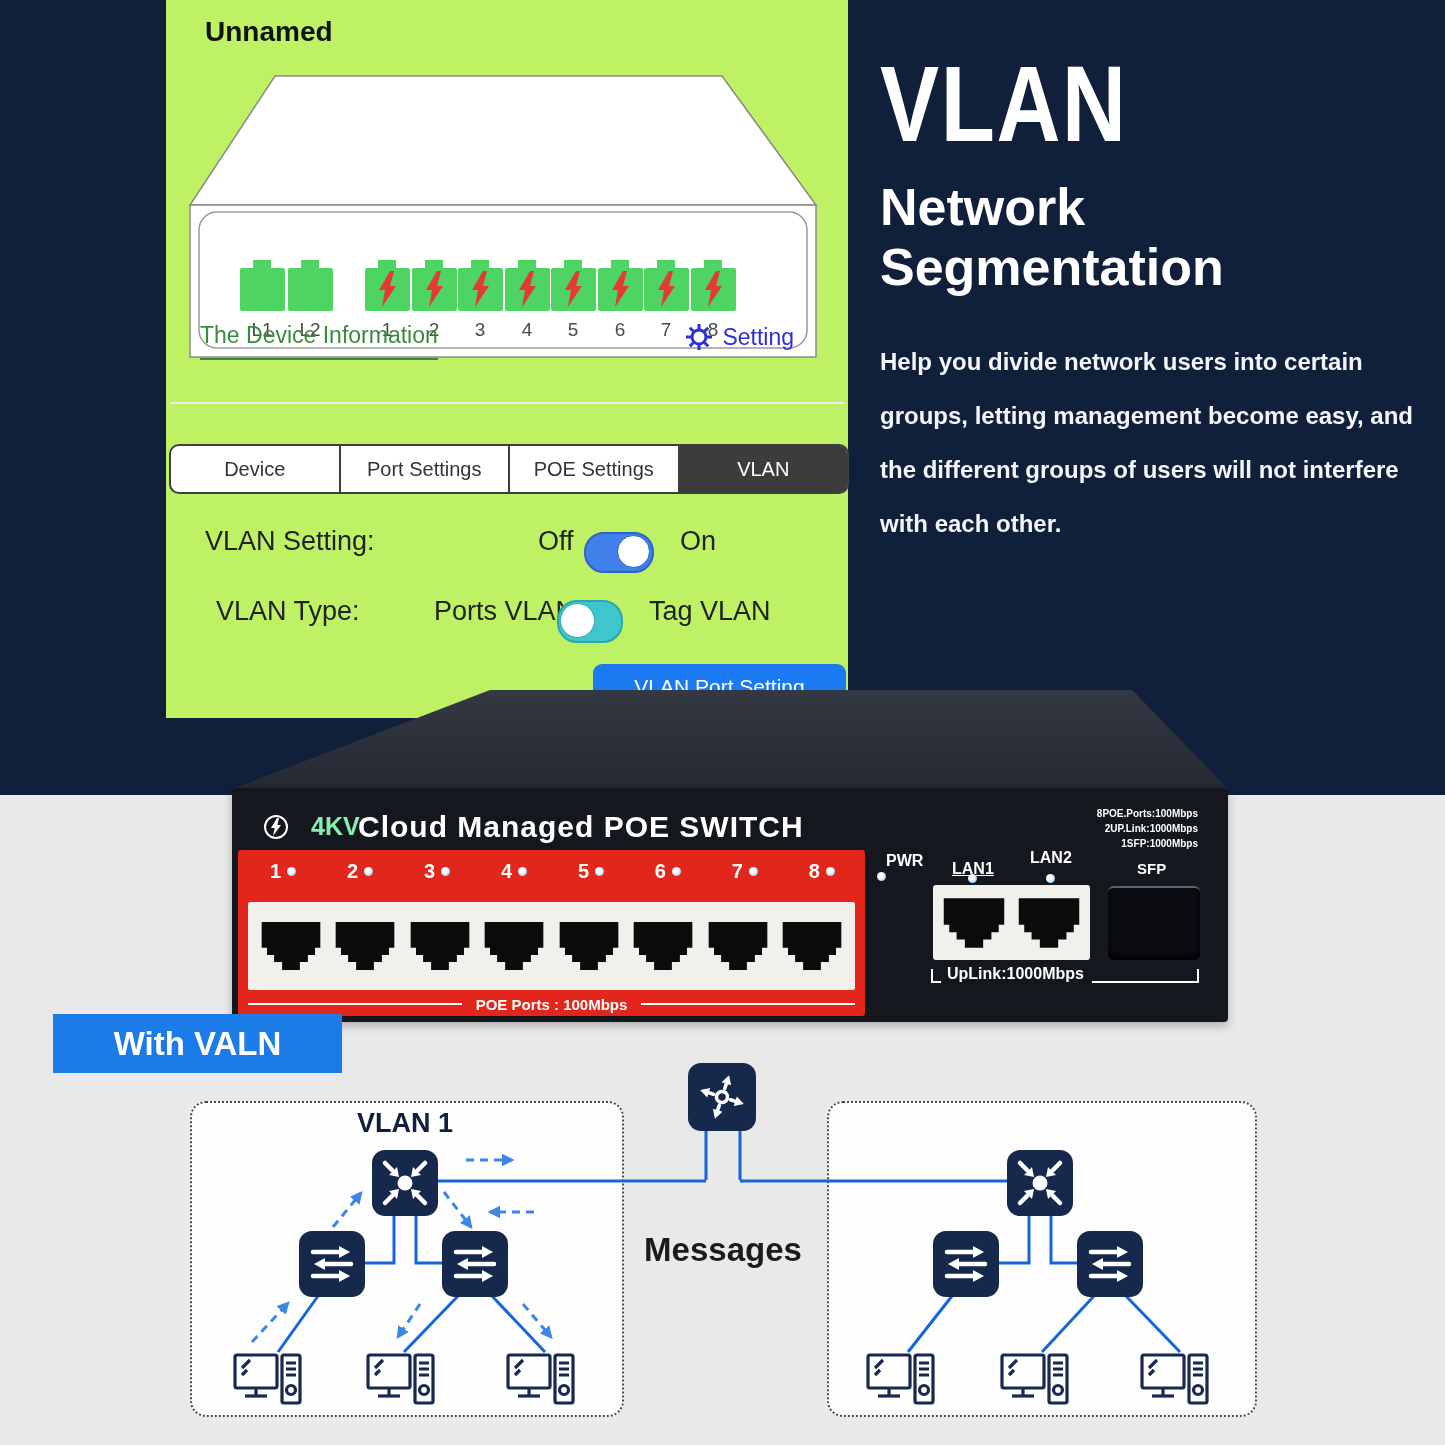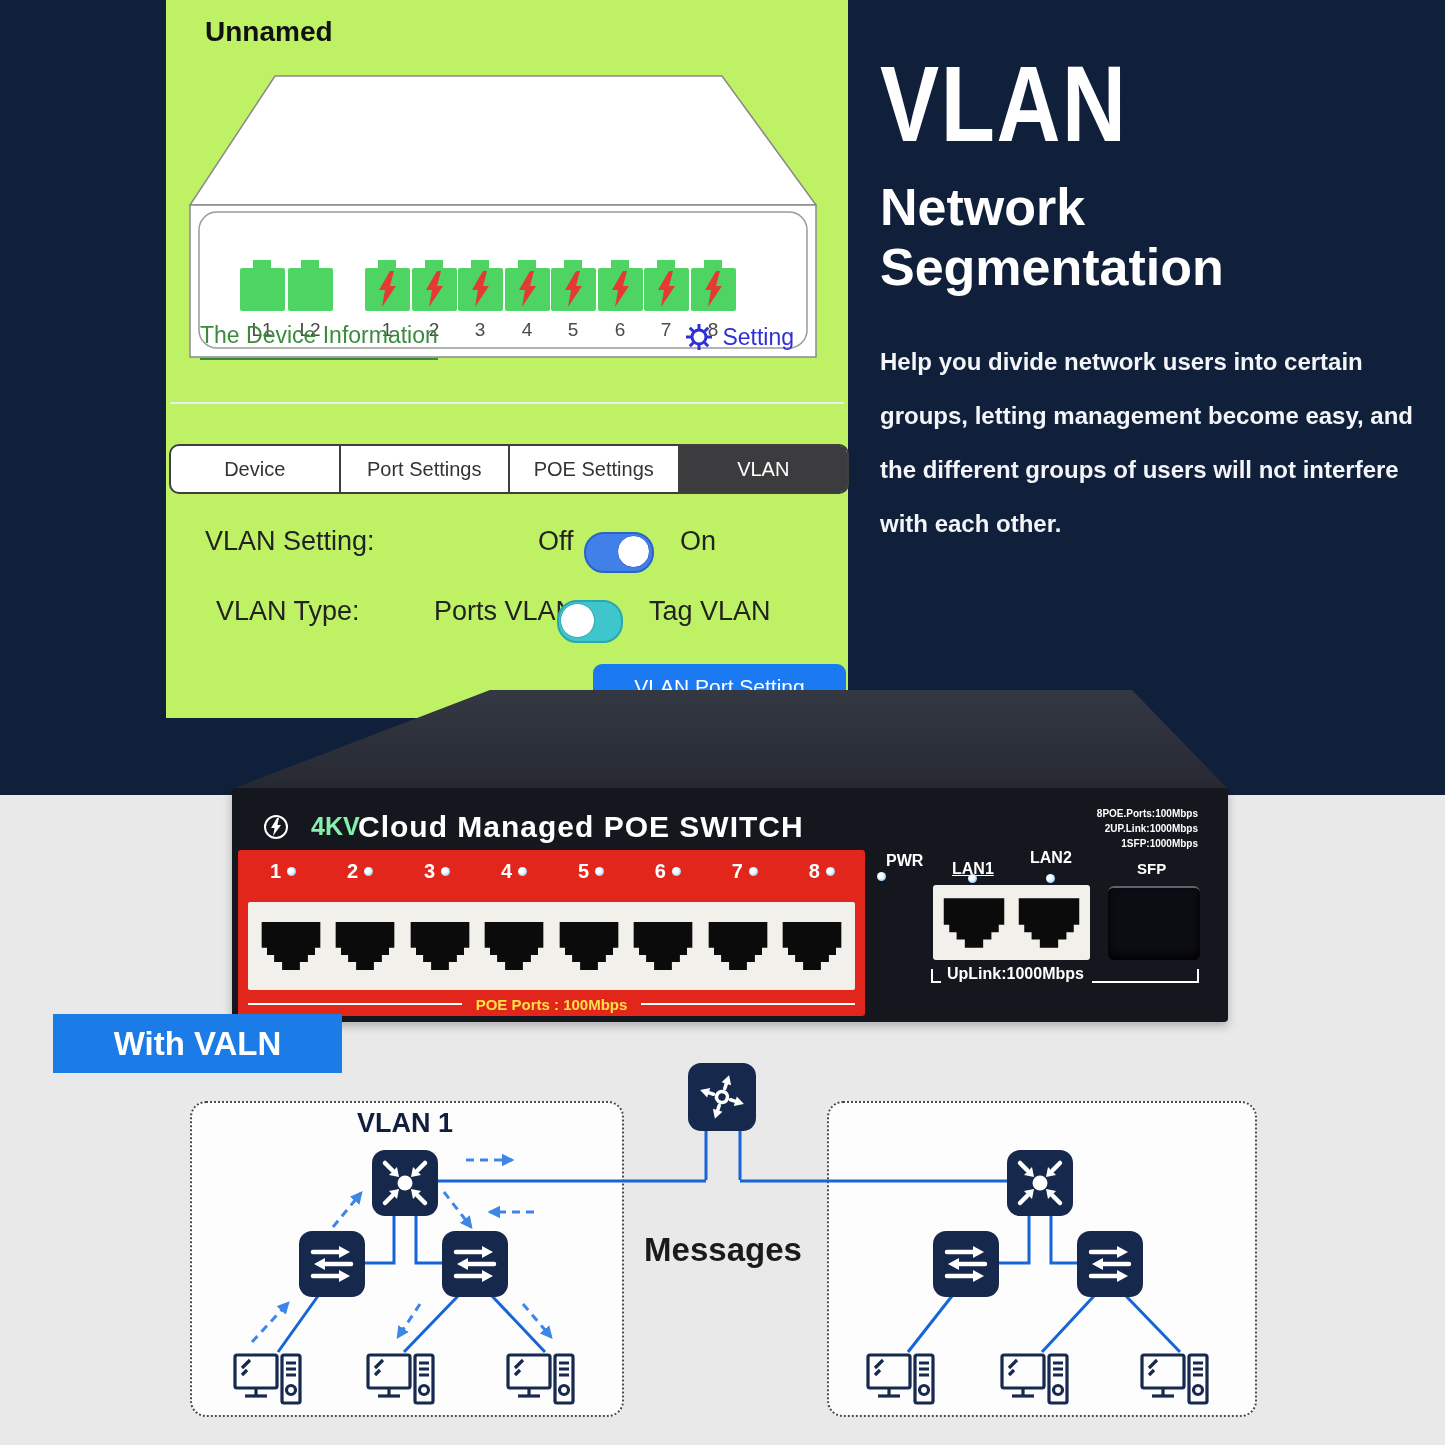--- a/index.html
+++ b/index.html
@@ -50,21 +50,21 @@
   #sw-brand{font-size:25px;font-weight:bold;}
   #sw-name{left:126px;top:22px;color:#fff;font-size:30px;font-weight:bold;letter-spacing:1px;}
   #sw-specs{right:30px;top:18px;text-align:right;color:#fff;font-size:10px;font-weight:bold;line-height:15px;}
   #red-panel{left:6px;top:62px;width:627px;height:166px;background:#e2261b;border-radius:3px;}
   #port-nums{left:0;top:10px;width:627px;display:flex;justify-content:space-between;padding:0 30px 0 32px;box-sizing:border-box;}
   .pnum{display:flex;align-items:center;gap:6px;color:#fff;font-size:20px;font-weight:bold;}
   .led{width:9px;height:9px;border-radius:50%;background:radial-gradient(circle at 40% 40%,#ffffff 30%,#9fd4ff 70%,#5f93c7);}
   #jack-strip{left:10px;top:52px;width:607px;height:88px;background:#f2f0eb;border-radius:2px;display:flex;align-items:center;justify-content:space-evenly;}
   #poe-row{left:10px;top:144px;width:607px;height:20px;display:flex;align-items:center;}
   .poe-line{flex:1;height:2px;background:#fff;}
-  #poe-text{margin:15px 14px;color:#fde047;font-size:15px;font-weight:bold;white-space:nowrap;}
+  #poe-text{margin:15px 14px;color:#ffffff;font-size:15px;font-weight:bold;white-space:nowrap;}
   #pwr-label{left:638px;top:64px;color:#fff;font-size:16px;font-weight:bold;margin-left:16px;}
   #pwr-led{left:645px;top:84px;}
   .lan-label{color:#fff;font-size:16px;font-weight:bold;}
   #lan1-label{left:720px;top:72px;text-decoration:underline;}
   #lan2-label{left:798px;top:61px;}
   #lan1-led{left:736px;top:86px;}
   #lan2-led{left:814px;top:86px;}
   #lan-bezel{left:701px;top:97px;width:157px;height:75px;background:#f2f0eb;border-radius:3px;display:flex;align-items:center;justify-content:space-evenly;}
   #sfp-label2{left:905px;top:72px;color:#fff;font-size:15px;font-weight:bold;}
   #sfp-slot{left:876px;top:98px;width:92px;height:72px;background:#0c0d12;border-radius:6px;border-top:2px solid #5a6470;box-shadow:inset 0 -4px 8px #000;}

